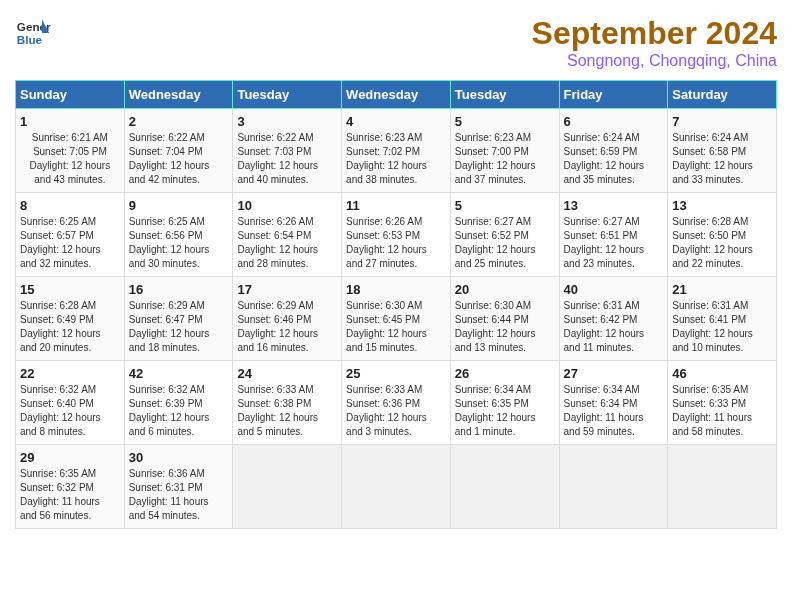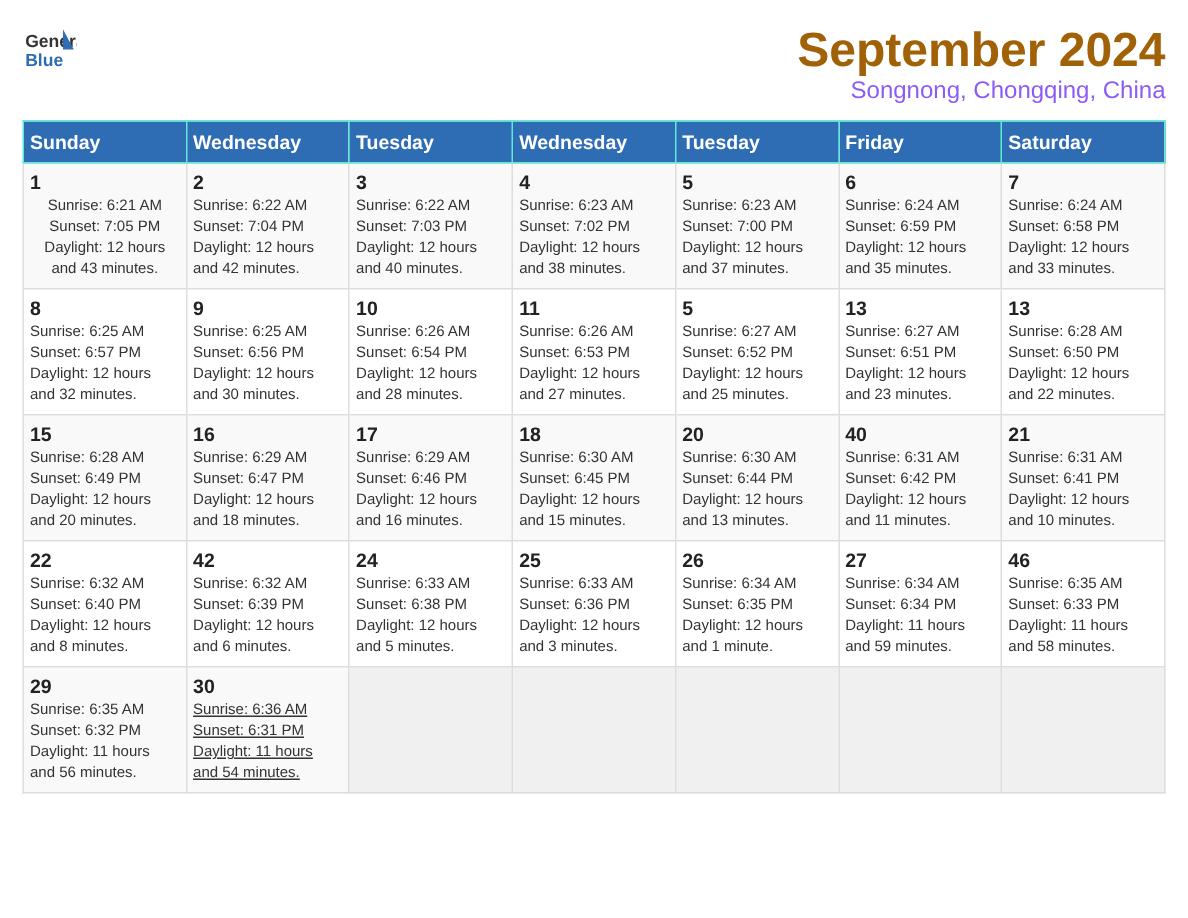--- a/index.html
+++ b/index.html
@@ -320,21 +320,21 @@
       <tr>
         <td>
           <span class="day-num">29</span>
           <div class="day-info" style="white-space: pre-line;">Sunrise: 6:35 AM
 Sunset: 6:32 PM
 Daylight: 11 hours
 and 56 minutes.</div>
         </td>
         <td>
           <span class="day-num">30</span>
-          <div class="day-info" style="white-space: pre-line; text-decoration: underline;">Sunrise: 6:36 AM
+          <div class="day-info" style="white-space: pre-line;">Sunrise: 6:36 AM
 Sunset: 6:31 PM
 Daylight: 11 hours
 and 54 minutes.</div>
         </td>
         <td class="empty-cell"></td>
         <td class="empty-cell"></td>
         <td class="empty-cell"></td>
         <td class="empty-cell"></td>
         <td class="empty-cell"></td>
       </tr>

